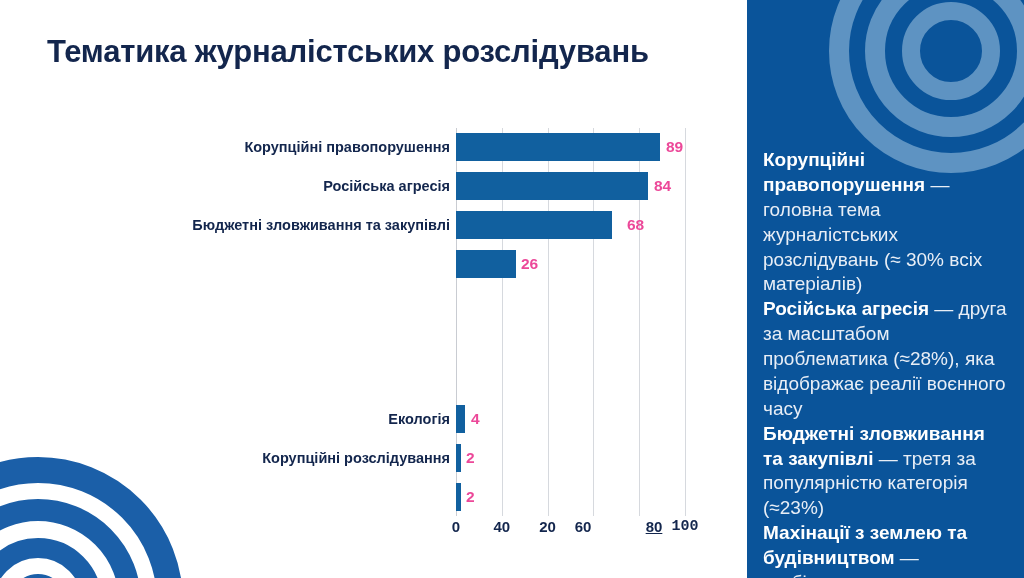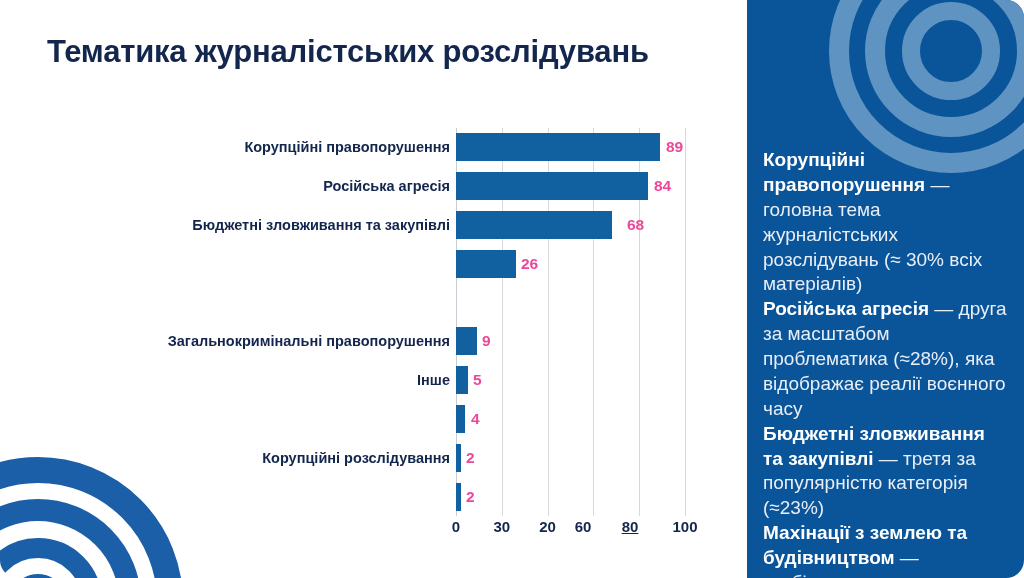--- a/index.html
+++ b/index.html
@@ -9,21 +9,20 @@
   }
   body {
     font-family: "Liberation Sans", sans-serif;
   }
   #slide {
     position: relative;
     width: 1024px;
     height: 578px;
     background: #ffffff;
     overflow: hidden;
-    border-radius: 18px;
   }
 
   
   .logo-mark {
     position: absolute;
     left: -112px;
     top: 452px;
     width: 300px;
     height: 300px;
     pointer-events: none;
@@ -198,52 +197,43 @@
       </div>
       <div class="row" style="top:77.6px;">
         <div class="cat-label">Бюджетні зловживання та закупівлі</div>
         <div class="bar" style="top:5.4px;width:155.7px;"></div>
         <div class="bar-value" style="left:627px;">68</div>
       </div>
       <div class="row" style="top:116.4px;">
         <div class="bar" style="top:5.4px;width:59.5px;"></div>
         <div class="bar-value" style="left:521px;">26</div>
       </div>
-      <div class="row" style="top:194px;">
-        <div class="cat-label">Загальнокримінальні правопорушення</div>
-        <div class="bar" style="top:5.4px;width:20.6px;"></div>
-        <div class="bar-value" style="left:482px;">9</div>
-      </div>
-      <div class="row" style="top:232.8px;">
-        <div class="cat-label">Інше</div>
-        <div class="bar" style="top:5.4px;width:11.5px;"></div>
-        <div class="bar-value" style="left:473px;">5</div>
-      </div>
       <div class="row" style="top:271.6px;">
+        <div class="cat-label">Екологія</div>
         <div class="bar" style="top:5.4px;width:9.2px;"></div>
         <div class="bar-value" style="left:471px;">4</div>
       </div>
       <div class="row" style="top:310.4px;">
         <div class="cat-label">Корупційні розслідування</div>
         <div class="bar" style="top:5.4px;width:4.6px;"></div>
         <div class="bar-value" style="left:466px;">2</div>
       </div>
       <div class="row" style="top:349.2px;">
         <div class="bar" style="top:5.4px;width:4.6px;"></div>
         <div class="bar-value" style="left:466px;">2</div>
       </div>
     </div>
 
     <div class="xaxis">
       <span class="xtick" style="left:0px;">0</span>
-      <span class="xtick" style="left:45.8px;">30</span>
+      <span class="xtick" style="left:45.8px;">40</span>
       <span class="xtick" style="left:91.6px;">20</span>
       <span class="xtick" style="left:127px;">60</span>
-      <span class="xtick" style="left:174px;text-decoration:underline;">80</span>
-      <span class="xtick" style="left:229px;">100</span>
+      <span class="xtick" style="left:198px;text-decoration:underline;">80</span>
+      <span class="xtick" style="left:229px;font-family:Liberation Mono, monospace;">100</span>
     </div>
   </div>
 
   <div class="side-panel">
     <svg class="panel-rings" viewBox="0 0 250 250">
       <g fill="none" stroke="#5e93c2">
         <circle cx="125" cy="125" r="112" stroke-width="20"></circle>
         <circle cx="125" cy="125" r="76" stroke-width="20"></circle>
         <circle cx="125" cy="125" r="40" stroke-width="18"></circle>
       </g>

